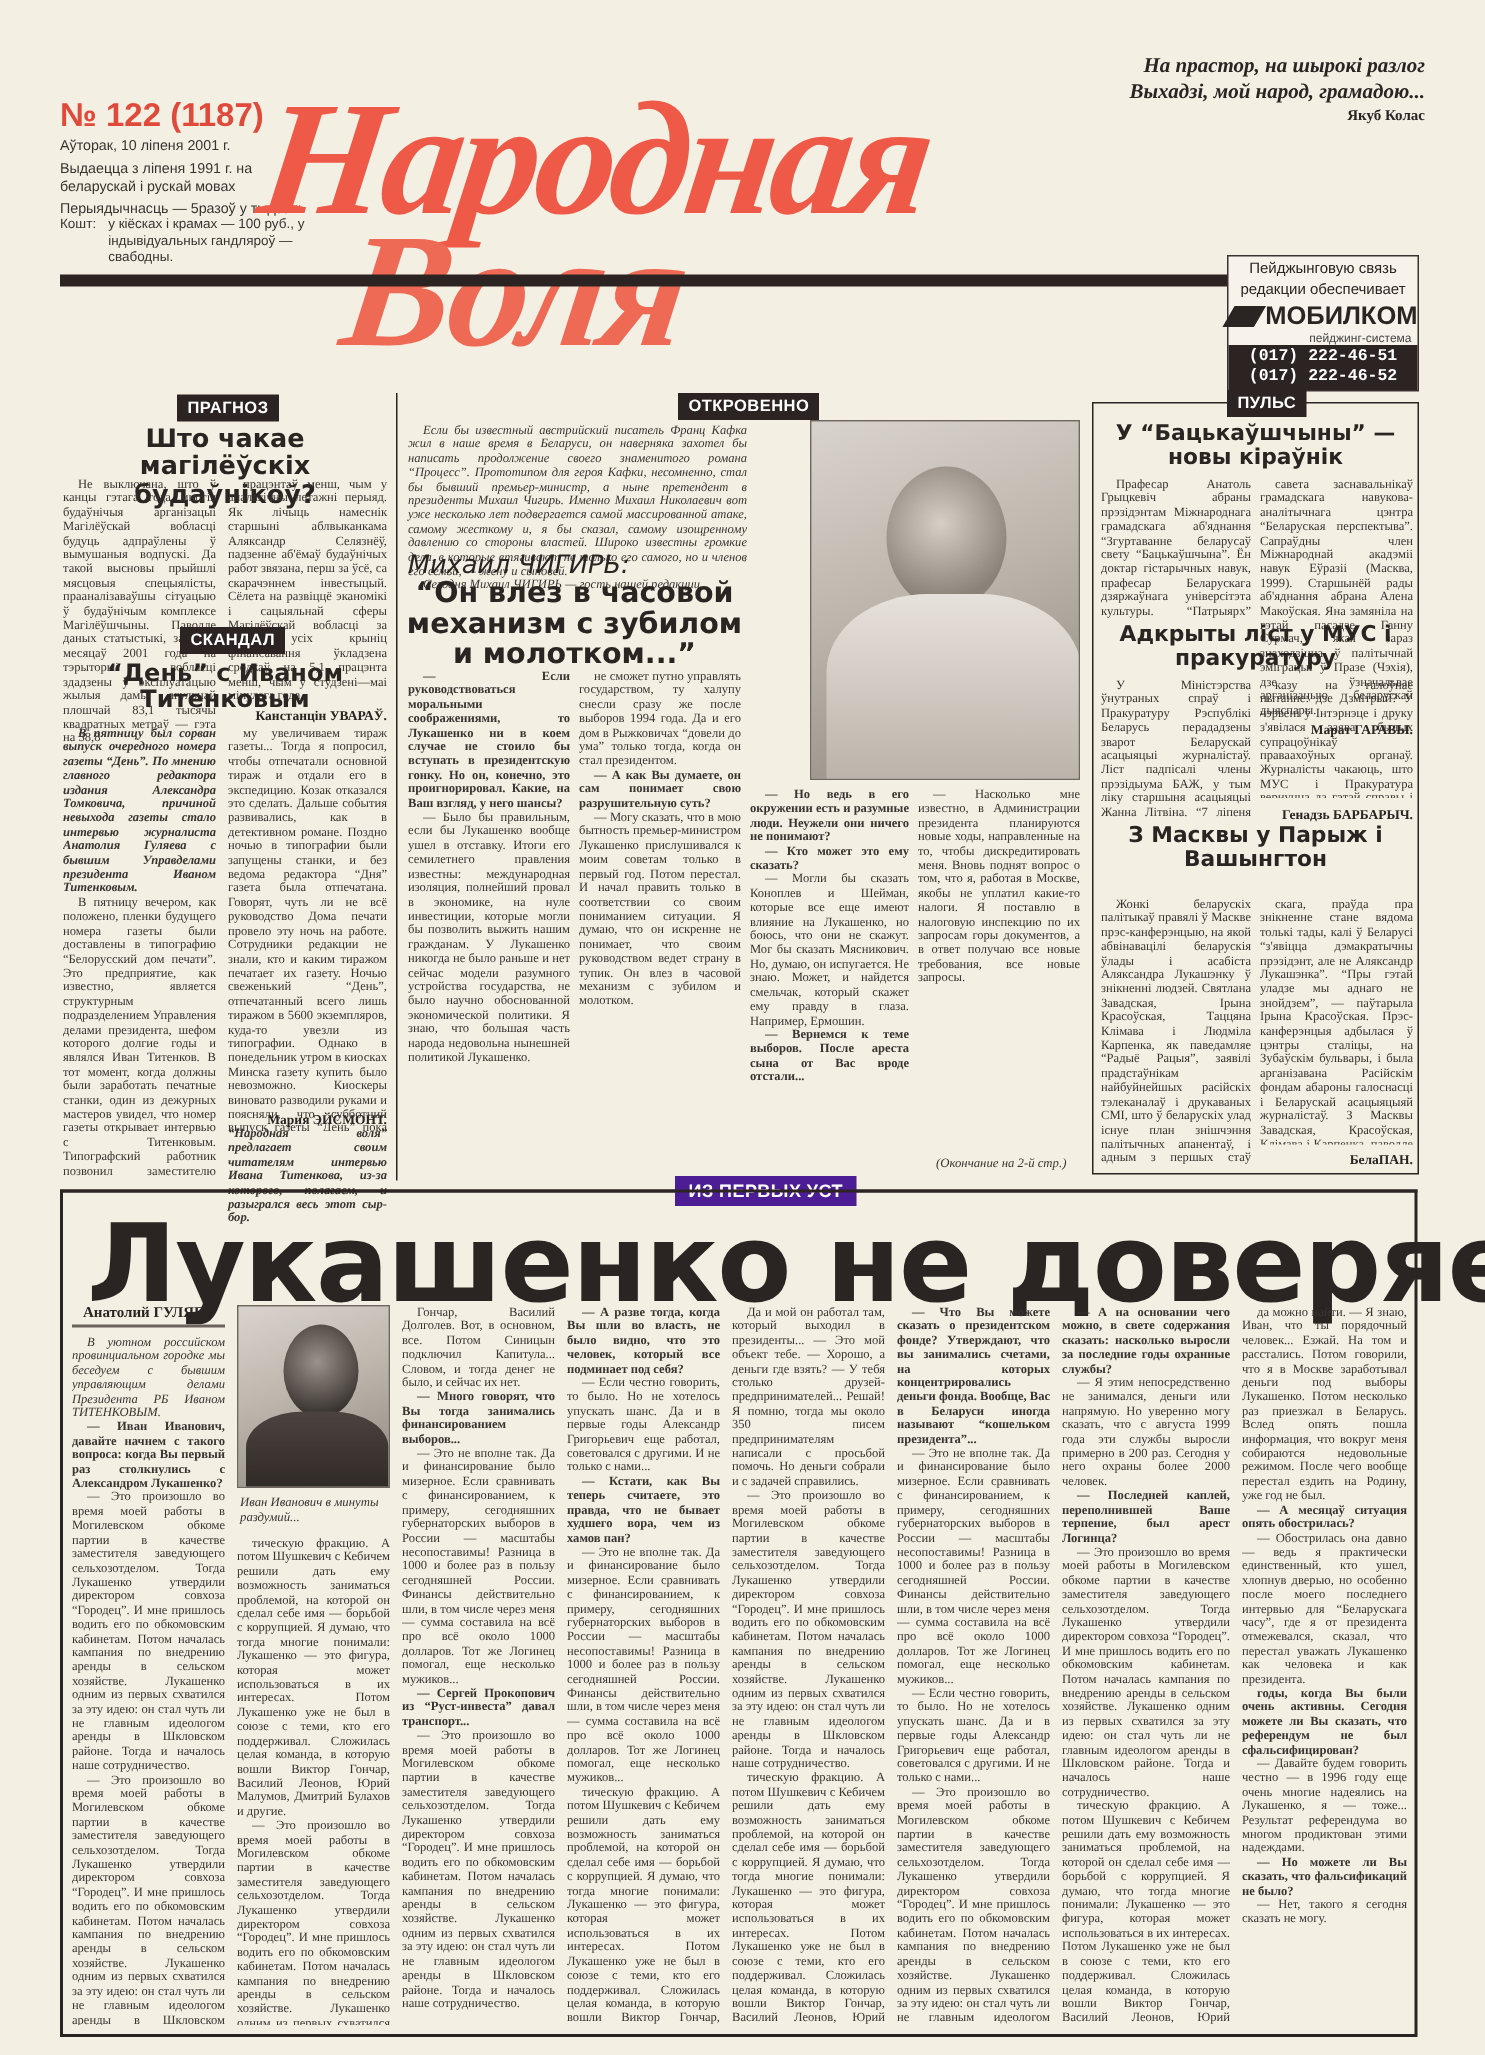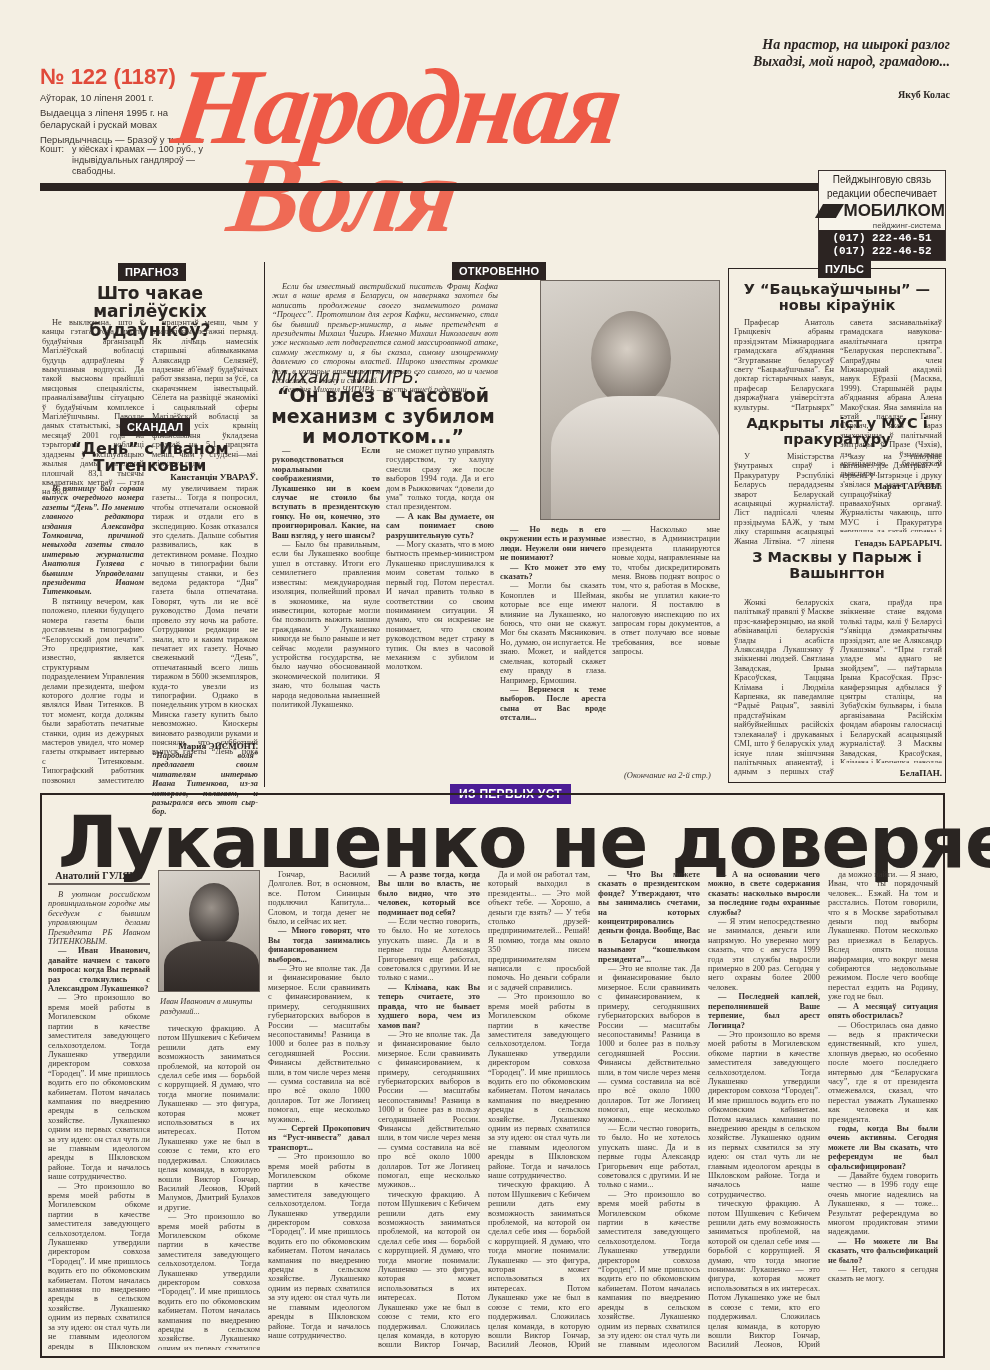--- a/index.html
+++ b/index.html
@@ -17,21 +17,21 @@
   .issue-meta { left: 40px; top: 92px; width: 170px; font: 9.5px "Liberation Sans", sans-serif; color: #3a3431; line-height: 12px; }
   .issue-meta p { margin-bottom: 3px; }
   .price { left: 40px; top: 144px; width: 190px; font: 9px "Liberation Sans", sans-serif; color:#3a3431; line-height: 11px; display: flex; gap: 8px; }
   .price .label { width: 28px; }
   .black-bar { left: 40px; top: 183px; width: 805px; height: 8px; background: #2c2422; }
 
   .logo1 { left: 175px; top: 52px; font: italic bold 108px "Liberation Serif", serif; color: #ee5a47; letter-spacing: -3px; line-height: 110px; transform: skewX(-8deg); }
   .logo2 { left: 230px; top: 140px; font: italic bold 108px "Liberation Serif", serif; color: #ef6a55; letter-spacing: -2px; line-height: 110px; transform: skewX(-8deg); }
 
   .epigraph { right: 40px; top: 36px; text-align: right; font: italic bold 14px "Liberation Serif", serif; line-height: 17px; color: #2a2522; }
-  .epigraph-author { right: 40px; top: 72px; font: bold 10px "Liberation Serif", serif; color: #2a2522; margin-top: 17px; }
+  .epigraph-author { right: 40px; top: 72px; font: bold 10px "Liberation Serif", serif; color: #2a2522; }
 
   .pager { left: 818px; top: 170px; width: 128px; border: 1px solid #3a3130; background: #f7f3ea; text-align: center; }
   .pager .t { font: 10px "Liberation Sans", sans-serif; line-height: 11px; padding-top: 3px; }
   .pager .brand { display:flex; align-items:center; justify-content:center; gap:3px; font: bold 17px "Liberation Sans", sans-serif; color: #2a2522; margin-top: 2px; }
   .pager .brand .mark { width: 30px; height: 14px; background: #2a2522; transform: skewX(-30deg); }
   .pager .sub { font: 8px "Liberation Sans", sans-serif; text-align:right; padding-right: 4px; color:#444; }
   .pager .phones { background: #2c2422; color: #fff; font: bold 11px "Liberation Mono", monospace; text-align:center; padding: 2px 4px; line-height: 13px; }
 
   
   .tag { background: #2c2422; color: #fff; font: bold 11px "Liberation Sans", sans-serif; padding: 3px 7px; letter-spacing: 0.3px; }
@@ -56,21 +56,21 @@
   .bighead { left: 58px; top: 804px; font: bold 72px "DejaVu Sans", sans-serif; color: #2a2522; letter-spacing: -1px; line-height: 76px; white-space: nowrap; }
 
   .caption { font: italic 8.5px "Liberation Serif", serif; color:#3a3431; }
 </style>
 </head>
 <body>
 
 <div class="abs issue-no">№ 122 (1187)</div>
 <div class="abs issue-meta">
   <p>Аўторак, 10 ліпеня 2001 г.</p>
-  <p>Выдаецца з ліпеня 1995 г. на беларускай і рускай мовах</p>
+  <p>Выдаецца з ліпеня 1991 г. на беларускай і рускай мовах</p>
   <p>Перыядычнасць — 5разоў у тыдзень</p>
 </div>
 <div class="abs price">
   <span class="label">Кошт:</span>
   <span>у кіёсках і крамах — 100 руб., у індывідуальных гандляроў — свабодны.</span>
 </div>
 
 <div class="abs logo1">Народная</div>
 <div class="abs logo2">Воля</div>
 
@@ -212,21 +212,21 @@
   <p>Гончар, Василий Долголев. Вот, в основном, все. Потом Синицын подключил Капитула... Словом, и тогда денег не было, и сейчас их нет.</p>
   <p class="q">— Много говорят, что Вы тогда занимались финансированием выборов...</p>
   <p>— Это не вполне так. Да и финансирование было мизерное. Если сравнивать с финансированием, к примеру, сегодняшних губернаторских выборов в России — масштабы несопоставимы! Разница в 1000 и более раз в пользу сегодняшней России. Финансы действительно шли, в том числе через меня — сумма составила на всё про всё около 1000 долларов. Тот же Логинец помогал, еще несколько мужиков...</p>
   <p class="q">— Сергей Прокопович из “Руст-инвеста” давал транспорт...</p>
   <p>— Это произошло во время моей работы в Могилевском обкоме партии в качестве заместителя заведующего сельхозотделом. Тогда Лукашенко утвердили директором совхоза “Городец”. И мне пришлось водить его по обкомовским кабинетам. Потом началась кампания по внедрению аренды в сельском хозяйстве. Лукашенко одним из первых схватился за эту идею: он стал чуть ли не главным идеологом аренды в Шкловском районе. Тогда и началось наше сотрудничество.</p>
 </div>
 
 <div class="abs col-text" style="left:378px; top:870px; width:102px; height:480px; overflow:hidden;">
   <p class="q">— А разве тогда, когда Вы шли во власть, не было видно, что это человек, который все подминает под себя?</p>
   <p>— Если честно говорить, то было. Но не хотелось упускать шанс. Да и в первые годы Александр Григорьевич еще работал, советовался с другими. И не только с нами...</p>
-  <p class="q">— Клімава, как Вы теперь считаете, это правда, что не бывает худшего вора, чем из хамов пан?</p>
+  <p class="q">— Кстати, как Вы теперь считаете, это правда, что не бывает худшего вора, чем из хамов пан?</p>
   <p>— Это не вполне так. Да и финансирование было мизерное. Если сравнивать с финансированием, к примеру, сегодняшних губернаторских выборов в России — масштабы несопоставимы! Разница в 1000 и более раз в пользу сегодняшней России. Финансы действительно шли, в том числе через меня — сумма составила на всё про всё около 1000 долларов. Тот же Логинец помогал, еще несколько мужиков...</p>
   <p>тическую фракцию. А потом Шушкевич с Кебичем решили дать ему возможность заниматься проблемой, на которой он сделал себе имя — борьбой с коррупцией. Я думаю, что тогда многие понимали: Лукашенко — это фигура, которая может использоваться в их интересах. Потом Лукашенко уже не был в союзе с теми, кто его поддерживал. Сложилась целая команда, в которую вошли Виктор Гончар, Василий Леонов, Юрий Малумов, Дмитрий Булахов и другие.</p>
 </div>
 
 <div class="abs col-text" style="left:488px; top:870px; width:102px; height:480px; overflow:hidden;">
   <p>Да и мой он работал там, который выходил в президенты... — Это мой объект тебе. — Хорошо, а деньги где взять? — У тебя столько друзей-предпринимателей... Решай! Я помню, тогда мы около 350 писем предпринимателям написали с просьбой помочь. Но деньги собрали и с задачей справились.</p>
   <p>— Это произошло во время моей работы в Могилевском обкоме партии в качестве заместителя заведующего сельхозотделом. Тогда Лукашенко утвердили директором совхоза “Городец”. И мне пришлось водить его по обкомовским кабинетам. Потом началась кампания по внедрению аренды в сельском хозяйстве. Лукашенко одним из первых схватился за эту идею: он стал чуть ли не главным идеологом аренды в Шкловском районе. Тогда и началось наше сотрудничество.</p>
   <p>тическую фракцию. А потом Шушкевич с Кебичем решили дать ему возможность заниматься проблемой, на которой он сделал себе имя — борьбой с коррупцией. Я думаю, что тогда многие понимали: Лукашенко — это фигура, которая может использоваться в их интересах. Потом Лукашенко уже не был в союзе с теми, кто его поддерживал. Сложилась целая команда, в которую вошли Виктор Гончар, Василий Леонов, Юрий Малумов, Дмитрий Булахов и другие.</p>
 </div>
 

